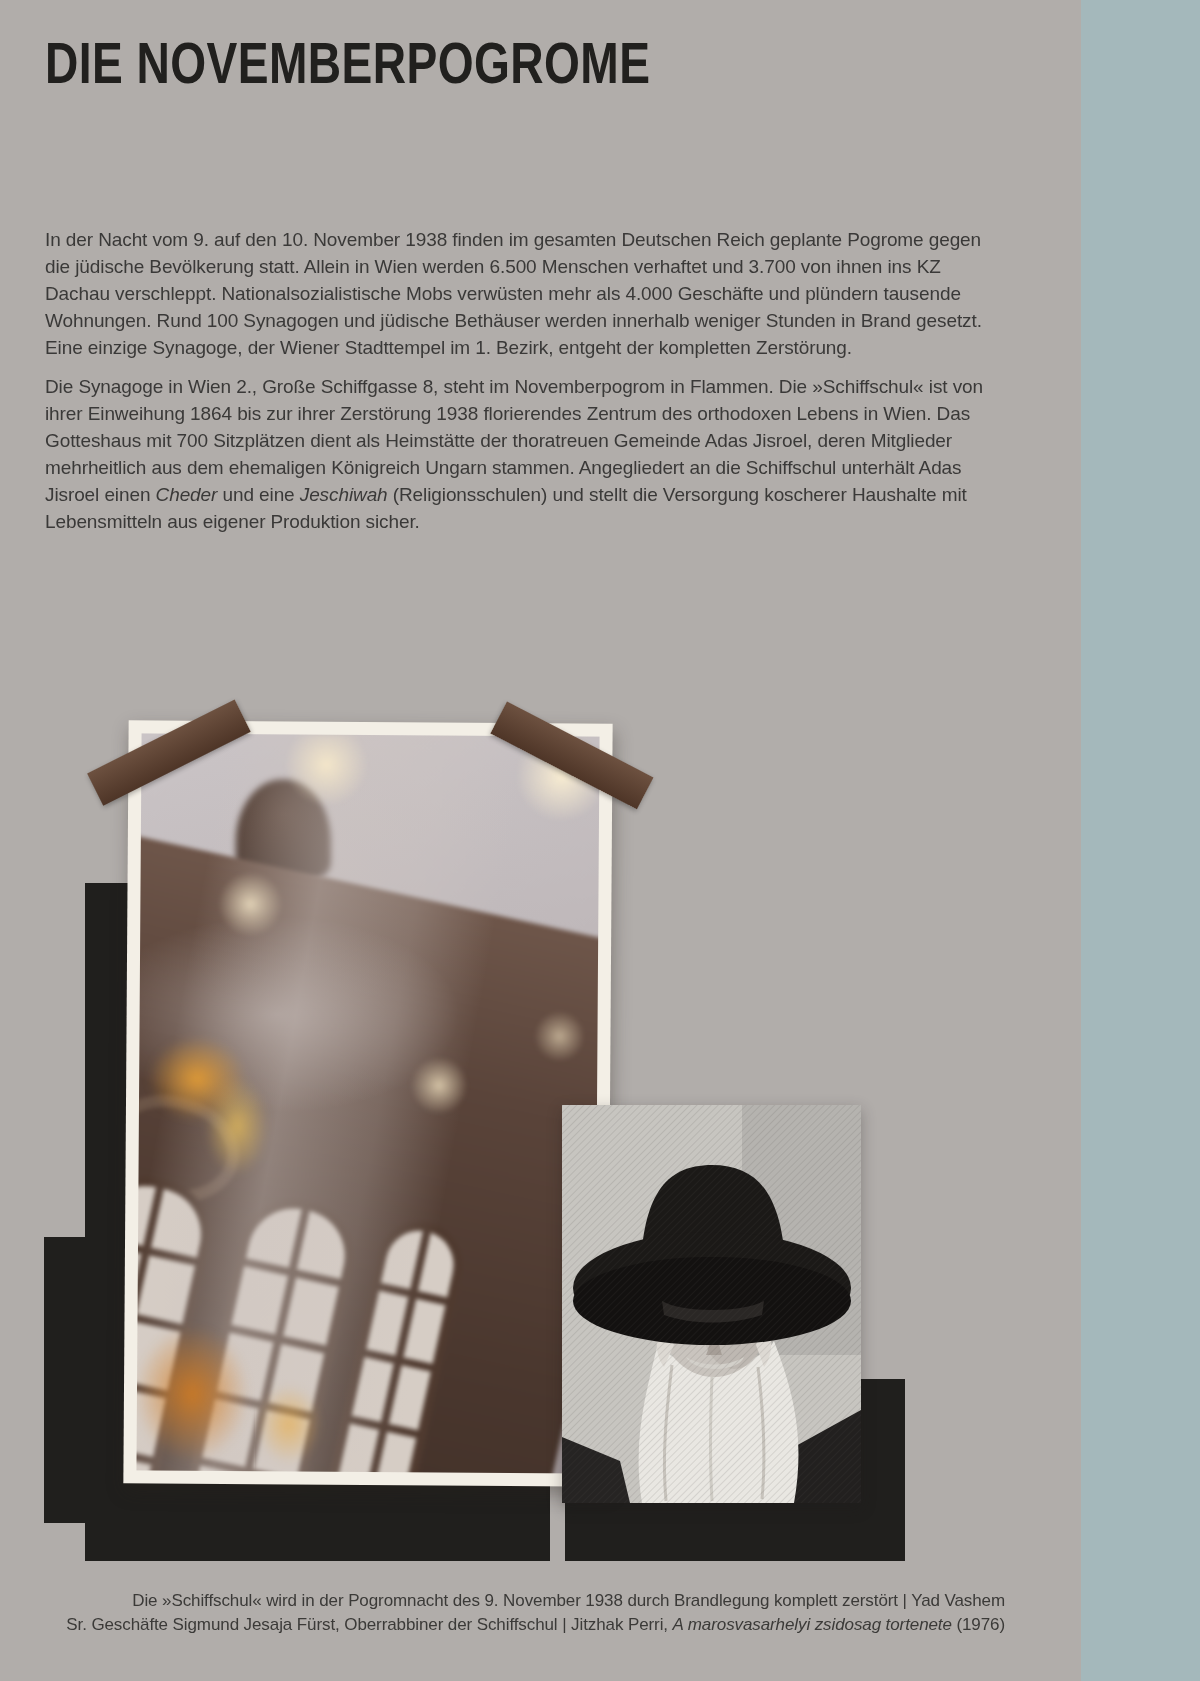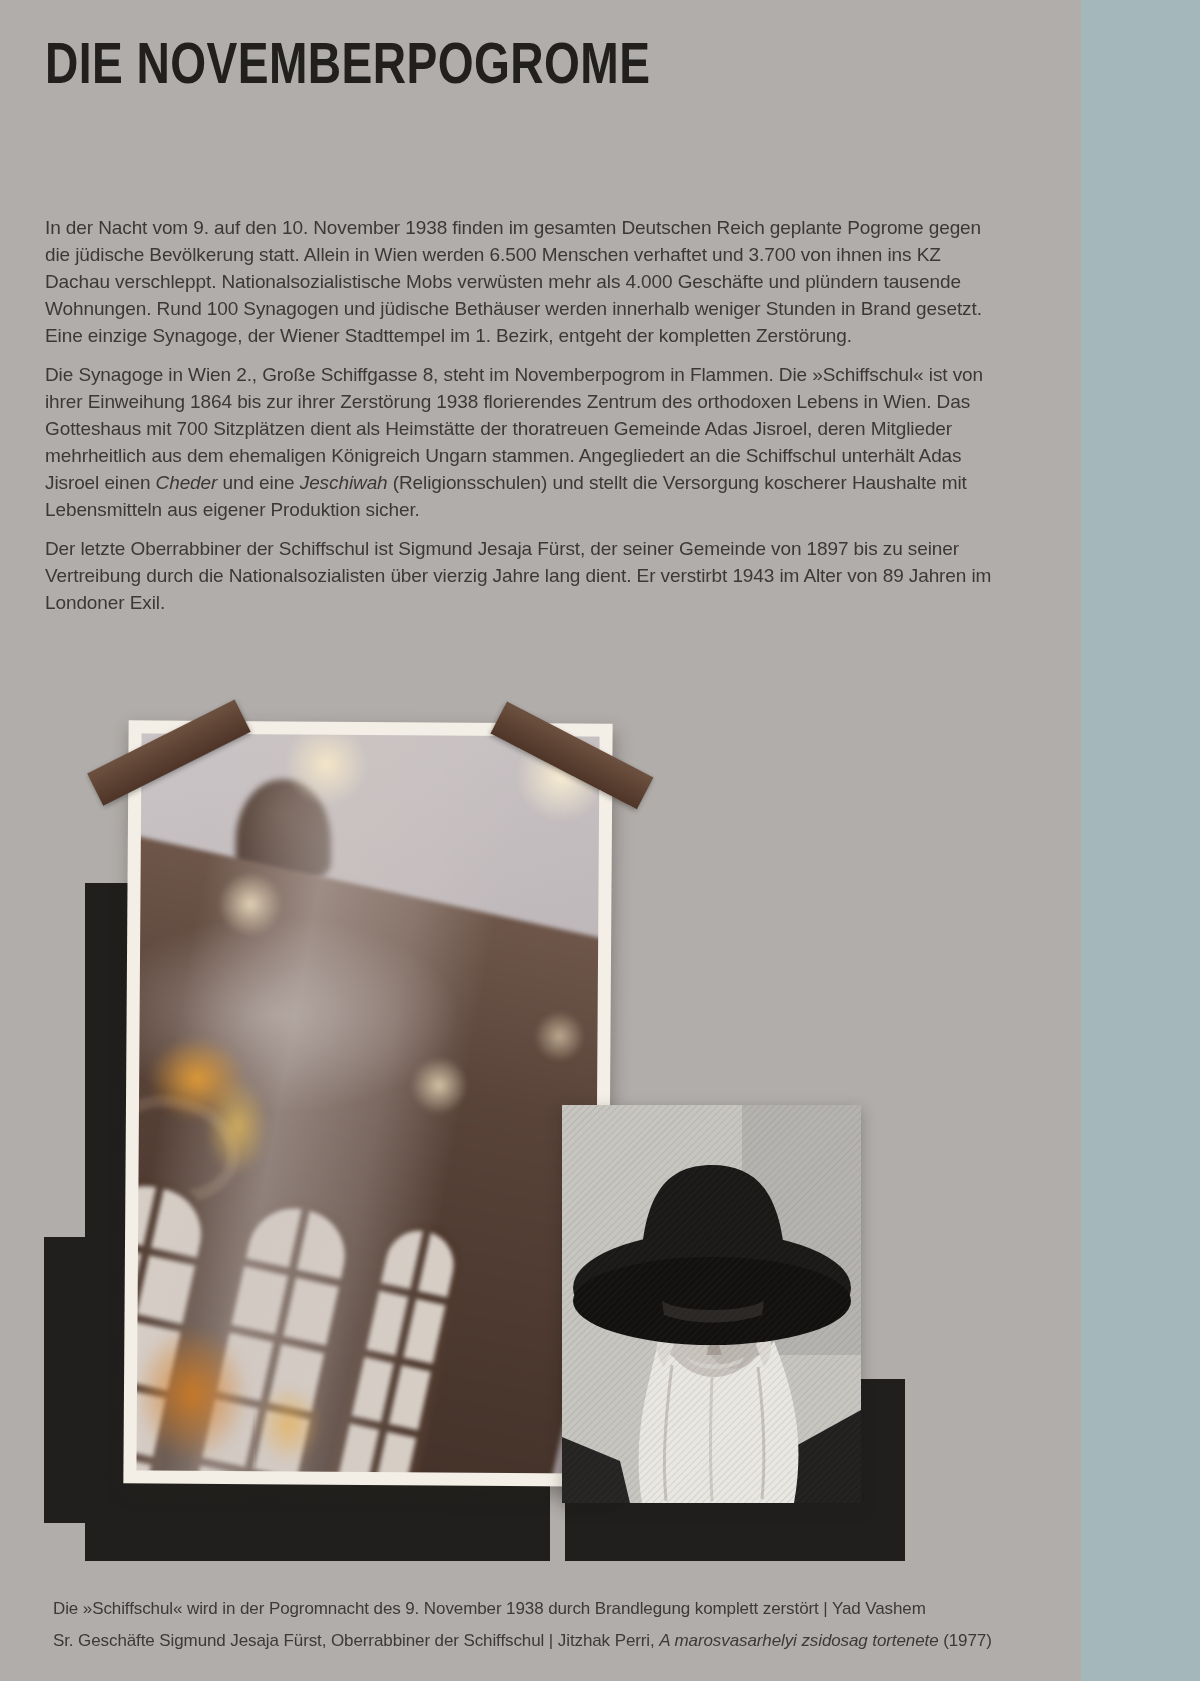--- a/index.html
+++ b/index.html
@@ -14,21 +14,21 @@
   }
   .page-title{
     position:absolute;left:45px;top:30px;margin:0;
     font-size:57px;font-weight:800;letter-spacing:0.5px;color:#21201e;
     transform:scaleX(0.81);transform-origin:left top;white-space:nowrap;
   }
   .text-block{
     position:absolute;left:45px;top:214px;width:965px;
     color:#3a3938;font-size:19px;line-height:27px;letter-spacing:-0.1px;
   }
-  .text-block p{margin:0 0 12px 0;}
+  .text-block p{margin:12px 0 12px 0;}
   .text-block i{font-style:italic;}
 
   
   .block{position:absolute;background:#201f1d;}
   .block-back-left{left:85px;top:883px;width:465px;height:678px;}
   .block-outer-left{left:44px;top:1237px;width:461px;height:286px;}
   .block-right{left:565px;top:1379px;width:340px;height:182px;}
 
   
   .synagogue-photo{
@@ -104,36 +104,35 @@
   .rabbi-portrait{
     position:absolute;left:562px;top:1105px;width:299px;height:398px;
     box-shadow:0 5px 14px rgba(30,28,26,0.3);
   }
   .rabbi-portrait svg{display:block;}
 
   .captions{
     position:absolute;left:45px;top:1589px;width:960px;
     color:#3b3a38;font-size:17px;line-height:24px;letter-spacing:-0.1px;
   }
-  .captions p{margin:8px;}
+  .captions p{margin:0;text-align:right;}
   .captions i{}
 </style>
 </head>
 <body>
 
 <div>
 
   <div class="accent-strip"></div>
 
   <h1 class="page-title">DIE NOVEMBERPOGROME</h1>
 
   <div class="text-block">
     <p>In der Nacht vom 9. auf den 10. November 1938 finden im gesamten Deutschen Reich geplante Pogrome gegen die jüdische Bevölkerung statt. Allein in Wien werden 6.500 Menschen verhaftet und 3.700 von ihnen ins KZ Dachau verschleppt. Nationalsozialistische Mobs verwüsten mehr als 4.000 Geschäfte und plündern tausende Wohnungen. Rund 100 Synagogen und jüdische Bethäuser werden innerhalb weniger Stunden in Brand gesetzt. Eine einzige Synagoge, der Wiener Stadttempel im 1. Bezirk, entgeht der kompletten Zerstörung.</p>
     <p><span>Die Synagoge in Wien 2., Große Schiffgasse 8, steht im Novemberpogrom in Flammen. Die »Schiffschul« ist von ihrer Einweihung 1864 bis zur ihrer Zerstörung 1938 florierendes Zentrum des orthodoxen Lebens in Wien. Das Gotteshaus mit 700 Sitzplätzen dient als Heimstätte der thoratreuen Gemeinde Adas Jisroel, deren Mitglieder mehrheitlich aus dem ehemaligen Königreich Ungarn stammen. Angegliedert an die Schiffschul unterhält Adas Jisroel einen </span><i>Cheder</i><span> und eine </span><i>Jeschiwah</i><span> (Religionsschulen) und stellt die Versorgung koscherer Haushalte mit Lebensmitteln aus eigener Produktion sicher.</span></p>
-    <p>Der letzte Oberrabbiner der Schiffschul ist Sigmund Jesaja Fürst, der seiner Gemeinde von 1897 bis zu seiner Vertreibung durch die Nationalsozialisten über vierzig Jahre lang dient. Er verstirbt 1943 im Alter von 89 Jahren im Londoner Exil.</p>
   </div>
 
   <div class="block block-back-left"></div>
   <div class="block block-outer-left"></div>
   <div class="block block-right"></div>
 
   <figure class="synagogue-photo" style="margin:0;">
     <div class="scene">
       <div class="dome"></div>
       <div class="building">
@@ -193,16 +192,16 @@
       <ellipse cx="150" cy="183" rx="139" ry="56" fill="#1b1917"></ellipse>
       <ellipse cx="150" cy="196" rx="139" ry="44" fill="#131110"></ellipse>
       <path d="M100,196 C120,208 180,208 202,196 L200,210 C170,220 130,220 102,210 Z" fill="#2a2725"></path>
 
       <rect width="299" height="398" fill="url(#ht)" opacity="0.22"></rect>
     </svg>
   </figure>
 
   <div class="captions">
     <p>Die »Schiffschul« wird in der Pogromnacht des 9. November 1938 durch Brandlegung komplett zerstört | Yad Vashem</p>
-    <p><span>Sr. Geschäfte Sigmund Jesaja Fürst, Oberrabbiner der Schiffschul | Jitzhak Perri, </span><i>A marosvasarhelyi zsidosag tortenete</i><span> (1977)</span></p>
+    <p><span>Sr. Geschäfte Sigmund Jesaja Fürst, Oberrabbiner der Schiffschul | Jitzhak Perri, </span><i>A marosvasarhelyi zsidosag tortenete</i><span> (1976)</span></p>
   </div>
 
 </div>
 
 </body></html>

